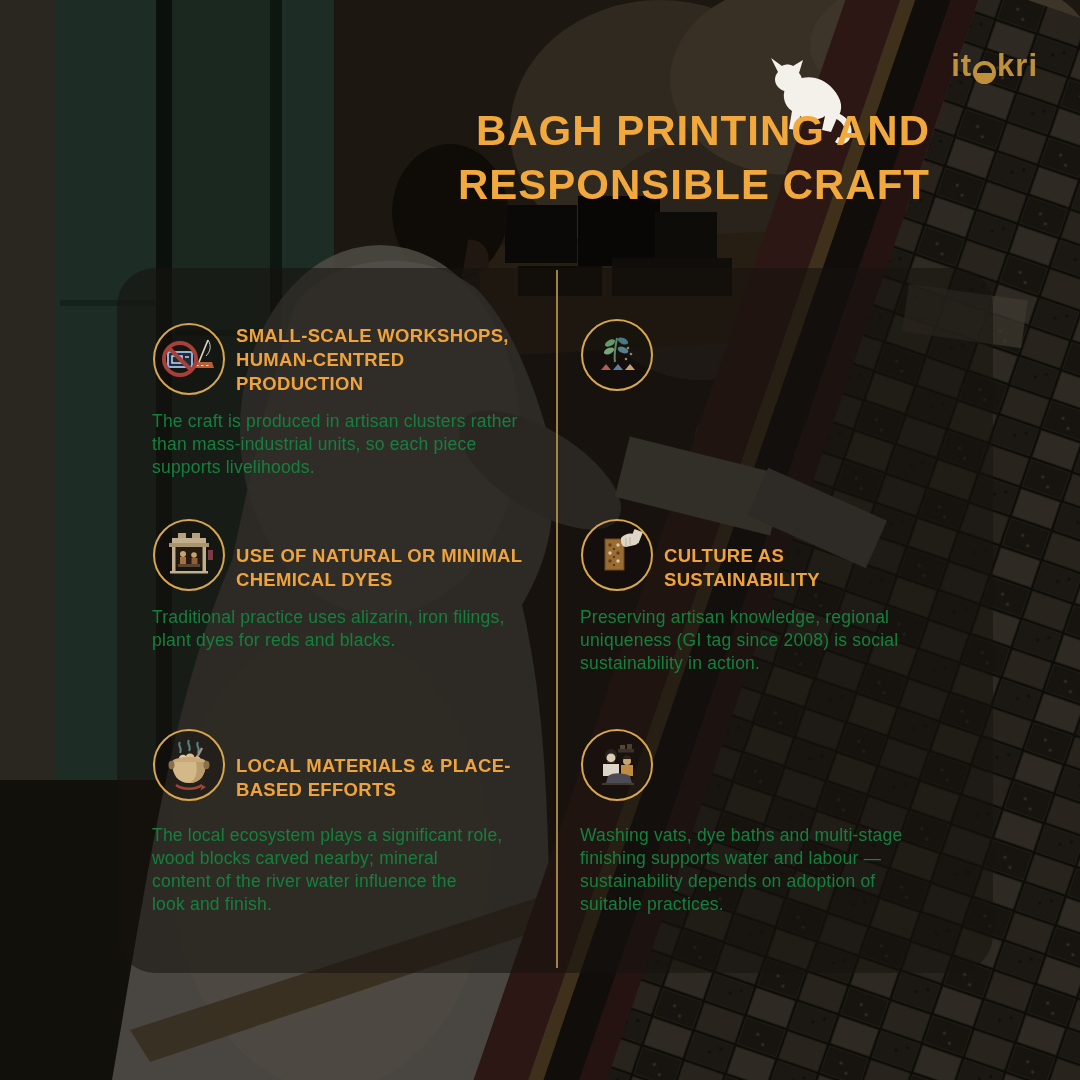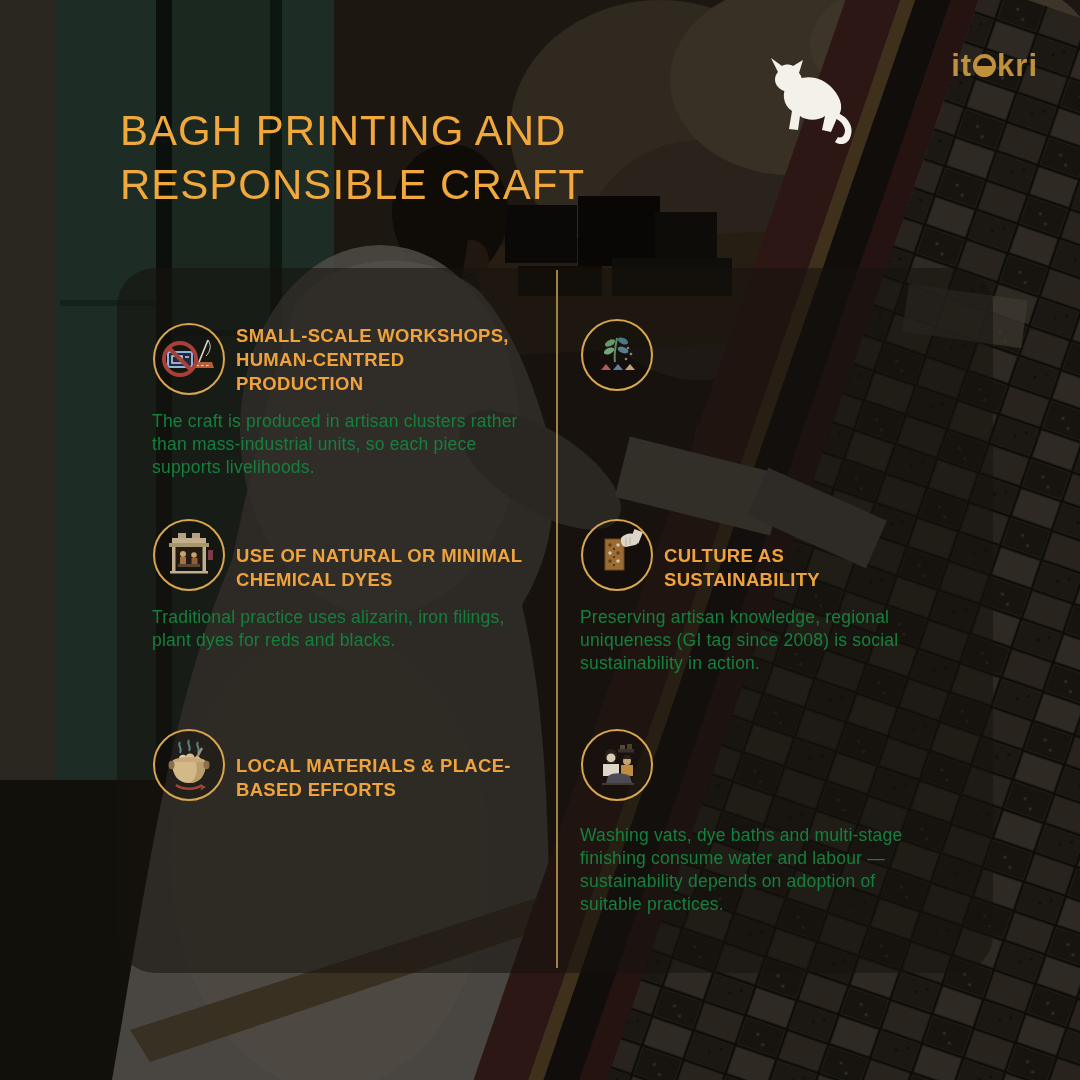--- a/index.html
+++ b/index.html
@@ -3,28 +3,28 @@
 <meta charset="utf-8">
 <style>
   html,body{margin:0;padding:0;background:#0e0b09;}
   .canvas{
     position:relative;width:1080px;height:1080px;overflow:hidden;
     font-family:"Liberation Sans",sans-serif;background:#1b1512;
   }
   .bg{position:absolute;left:0;top:0;width:1080px;height:1080px;display:block;}
   .shade{position:absolute;inset:0;background:rgba(10,8,6,0.22);}
   .title{
-    position:absolute;left:120px;top:104px;width:810px;text-align:left;
-    color:#F1A83C;font-weight:normal;font-size:42px;line-height:54px;
+    position:absolute;left:120px;top:104px;width:810px;text-align:right;
+    color:#F1A83C;font-weight:bold;font-size:42px;line-height:54px;
     letter-spacing:1px;white-space:pre-line;text-transform:uppercase;
   }
   .cat{position:absolute;left:758px;top:56px;}
   .logo{
     position:absolute;right:42px;top:48px;color:#C0913C;font-weight:bold;
-    font-size:31px;letter-spacing:1px;display:flex;align-items:flex-start;
+    font-size:31px;letter-spacing:1px;display:flex;align-items:flex-end;
   }
   .logo-o{
     display:inline-block;width:15px;height:15px;border:4px solid #C0913C;border-radius:50%;
     background:linear-gradient(to top,#C0913C 48%,transparent 48%);
     margin:6px 1px 0 1px;
   }
   .panel{
     position:absolute;left:117px;top:268px;width:876px;height:705px;
     background:rgba(22,19,15,0.55);border-radius:38px;
   }
@@ -265,20 +265,24 @@
             <path d="M20,34 C20,47 26,55 37,55 C48,55 54,47 54,34 Z" fill="#d3b888"></path>
             <path d="M44,34 C46,44 44,51 38,55 C48,55 54,47 54,34 Z" fill="#b99c6c"></path>
             <ellipse cx="19.5" cy="37" rx="3" ry="4.2" fill="#8a6f48"></ellipse>
             <ellipse cx="54.5" cy="37" rx="3" ry="4.2" fill="#8a6f48"></ellipse>
             <path d="M24,57 C30,62 44,62 50,57" stroke="#a04538" stroke-width="2.5" fill="none"></path>
             <path d="M50,57 l-1.5,5.5 l5.5,-3.5 z" fill="#a04538"></path>
           </svg>
           <div class="heading">LOCAL MATERIALS &amp; PLACE-
 BASED EFFORTS</div>
         </div>
+        <div class="body">The local ecosystem plays a significant role,
+wood blocks carved nearby; mineral
+content of the river water influence the
+look and finish.</div>
       </div>
 
       <div class="cell r3">
         <div class="row">
           <svg class="badge" width="74" height="74" viewBox="0 0 74 74">
             <circle cx="37" cy="37" r="35" fill="rgba(15,12,9,0.35)" stroke="#D7A64F" stroke-width="2"></circle>
             <rect x="38" y="21" width="16" height="3.5" fill="#3a3228"></rect>
             <rect x="40" y="17" width="5" height="4" fill="#55493a"></rect>
               <rect x="47" y="16" width="5" height="5" fill="#4a3f30"></rect>
             <path d="M25,27 a6,6 0 0 1 12,0 v2 h-12 z" fill="#2a211a"></path>
@@ -286,20 +290,20 @@
             <path d="M27,32 a4.5,4 0 0 0 8,0 v3 h-8 z" fill="#3a2e22"></path>
             <path d="M23,36 h16 v12 h-16 z" fill="#ddd6c6"></path>
             <circle cx="47" cy="33" r="4" fill="#caa36a"></circle>
             <path d="M43,31 a4,4 0 0 1 8,0 z" fill="#2a211a"></path>
             <rect x="41" y="37" width="12" height="11" fill="#c08c3f"></rect>
             <path d="M28,48 C34,44 44,45 50,48 L52,55 L26,55 Z" fill="#4c4a52"></path>
             <rect x="22" y="55" width="32" height="2" fill="#6b5f4c" opacity=".5"></rect>
           </svg>
         </div>
         <div class="body">Washing vats, dye baths and multi-stage
-finishing consume water and labour —
+finishing supports water and labour —
 sustainability depends on adoption of
 suitable practices.</div>
       </div>
 
     </div>
   </div>
 </div>
 
 </body></html>

